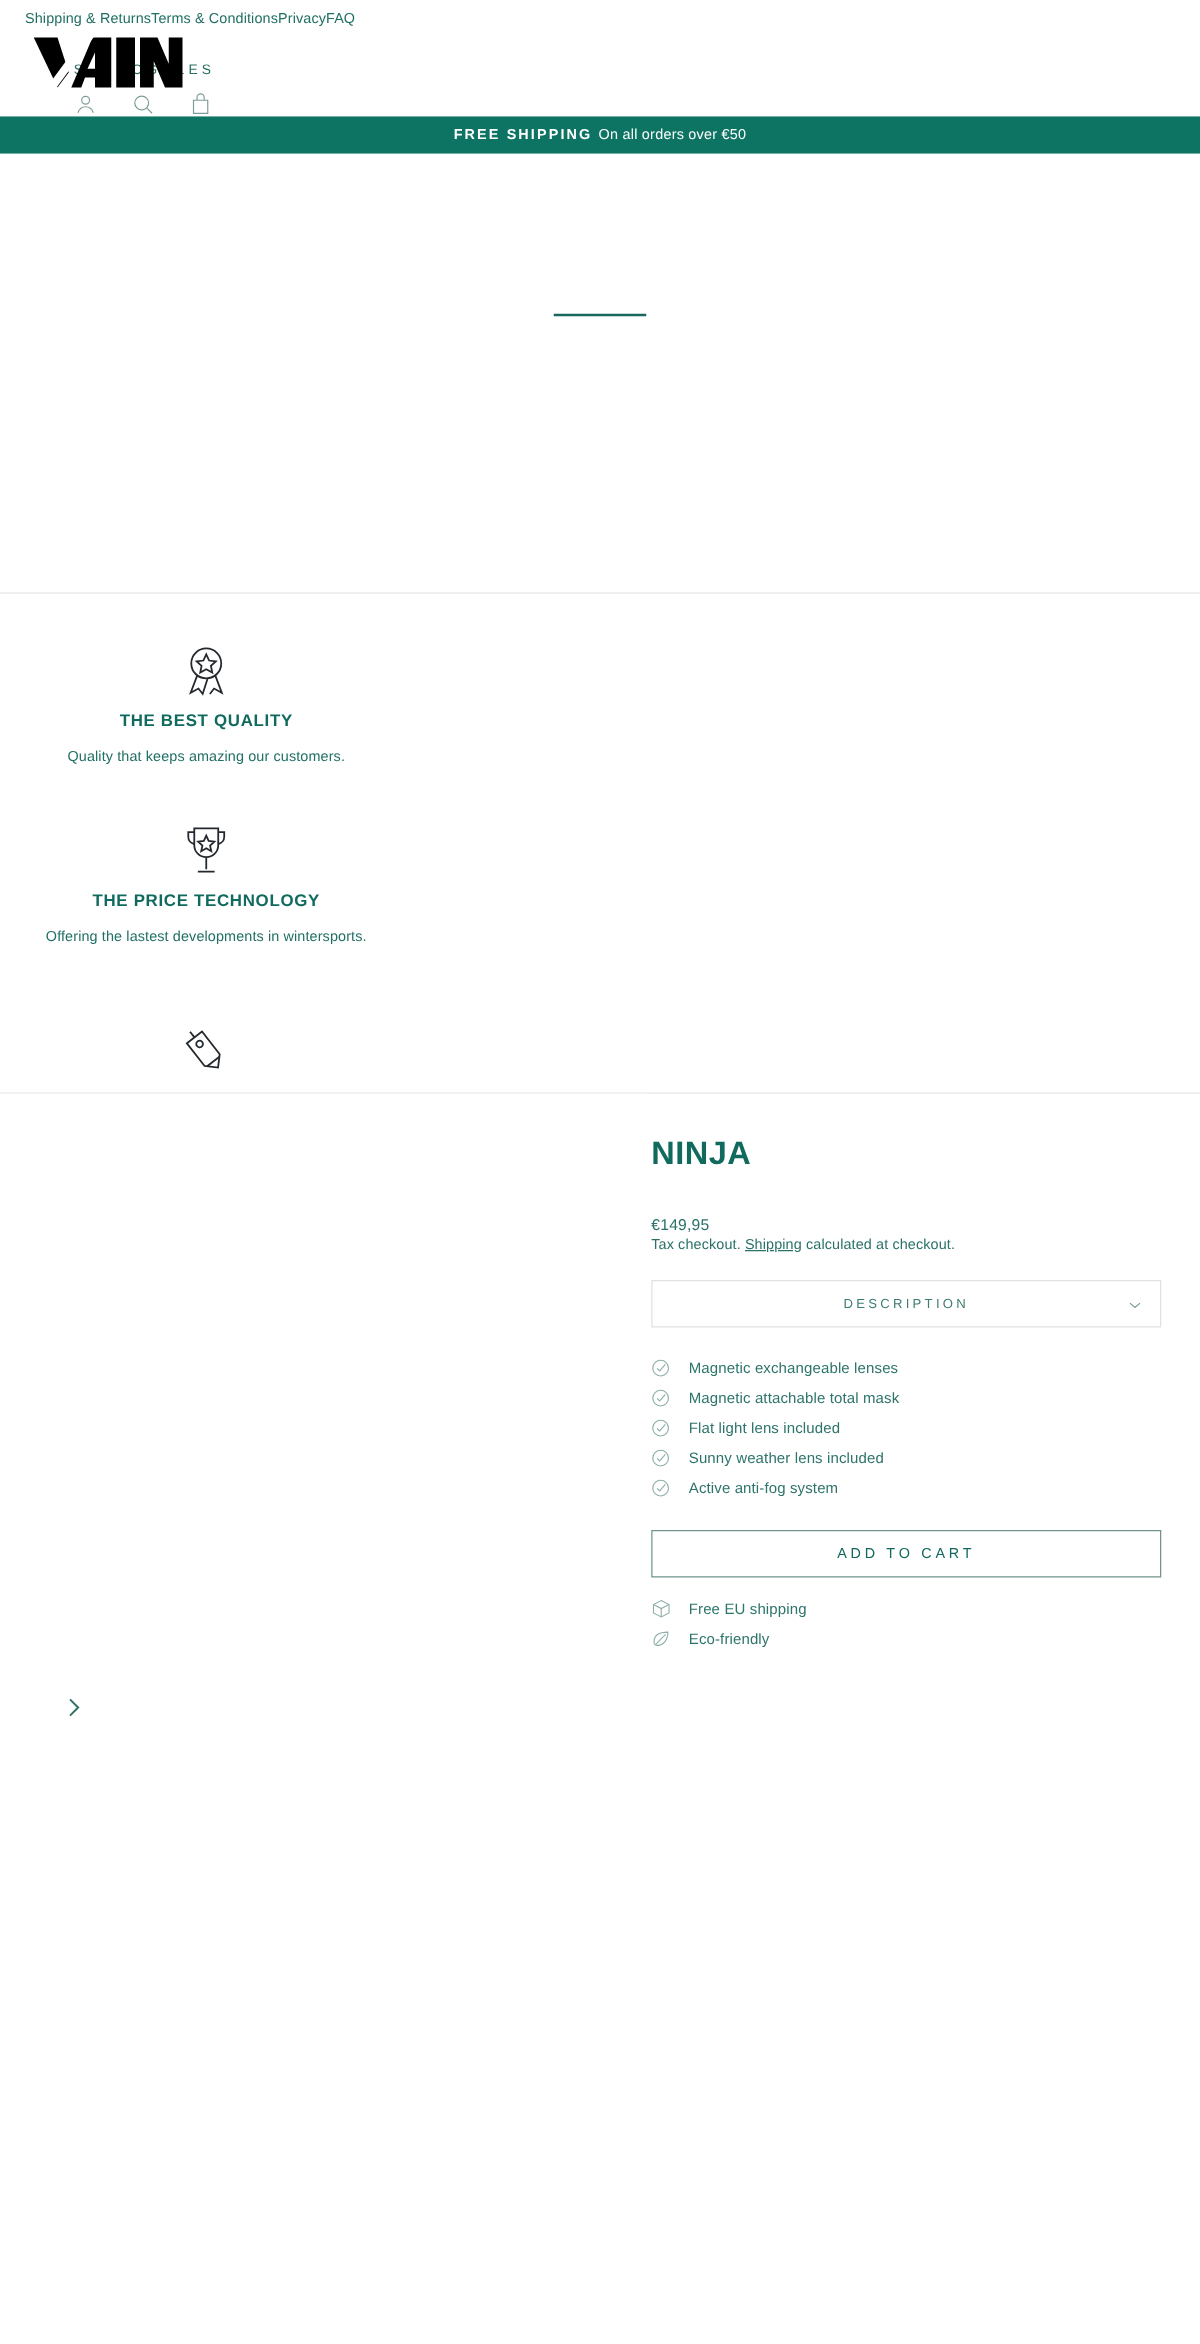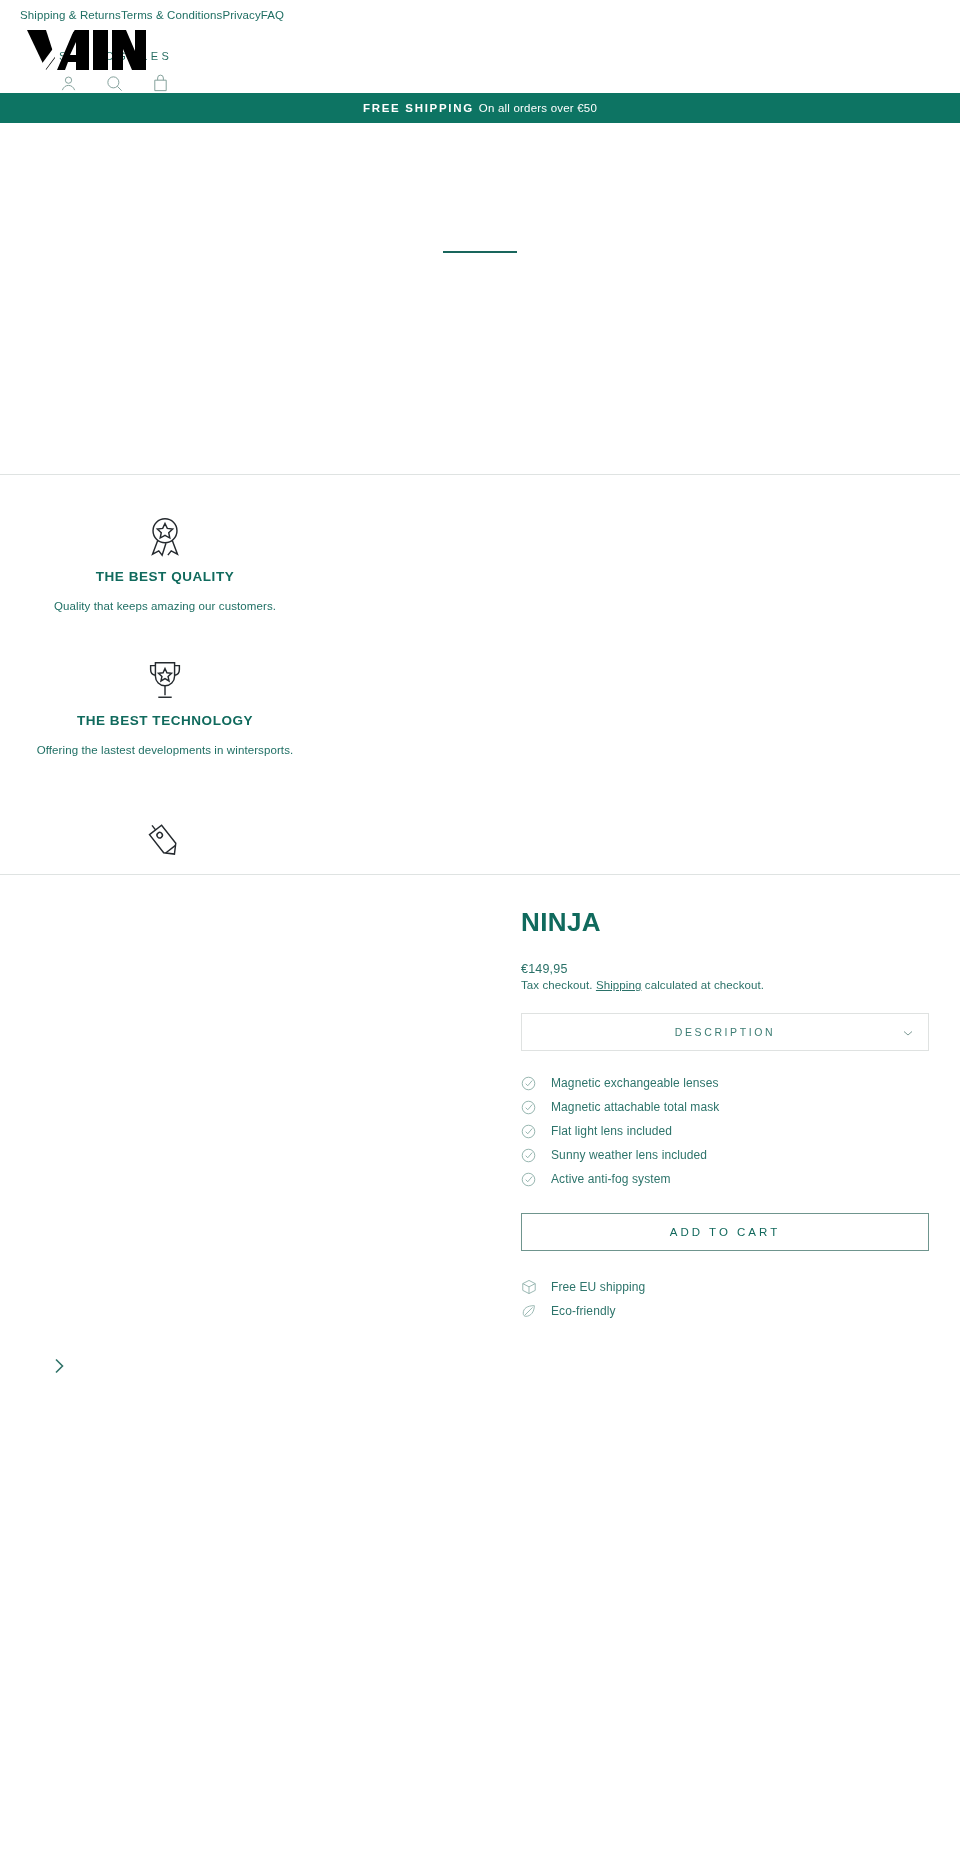--- a/index.html
+++ b/index.html
@@ -220,21 +220,21 @@
     position: absolute;
     left: 521px;
     top: 32px;
     width: 410px;
   }
   .product-title {
     font-size: 26px;
     font-weight: bold;
     letter-spacing: 0.4px;
     color: #106a5d;
-    margin-bottom: 24px;
+    margin-bottom: 35px;
   }
   .product-price {
     font-size: 12.5px;
     color: #2a7168;
     margin-bottom: 3px;
     letter-spacing: 0.2px;
   }
   .product-tax {
     font-size: 11.5px;
     color: #2a7168;
@@ -418,21 +418,21 @@
     <div class="feature-icon">
       <svg viewBox="0 0 48 48" width="46" height="46" fill="none" stroke="currentColor" stroke-width="1.5">
         <path d="M14 6 H34 V20 a10 10 0 0 1 -20 0 Z"></path>
         <path d="M14 9 H9 v4 a6 6 0 0 0 5 6"></path>
         <path d="M34 9 H39 v4 a6 6 0 0 1 -5 6"></path>
         <polygon points="24,12 26,16.4 30.8,17 27.2,20.3 28.2,25 24,22.6 19.8,25 20.8,20.3 17.2,17 22,16.4"></polygon>
         <path d="M24 30 V40"></path>
         <path d="M17 42 H31"></path>
       </svg>
     </div>
-    <div class="feature-title">THE BEST TECHNOLOGY</div>
+    <div class="feature-title">THE PRICE TECHNOLOGY</div>
     <div class="feature-desc">Offering the lastest developments in wintersports.</div>
   </div>
 
   <div class="feature" style="top:344px;">
     <div class="feature-icon">
       <svg viewBox="0 0 48 48" width="46" height="46" fill="none" stroke="currentColor" stroke-width="1.5">
         <g transform="rotate(-38 24 24)">
           <path d="M16 8 H32 V32 L24 40 L16 32 Z"></path>
           <circle cx="24" cy="15" r="2.8"></circle>
           <path d="M24 8 V2"></path>

